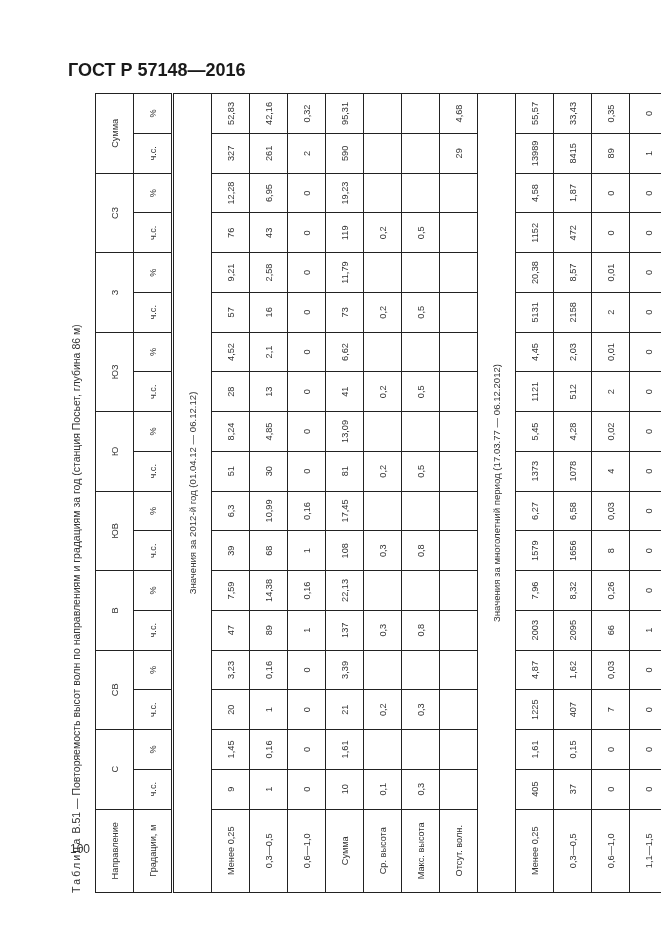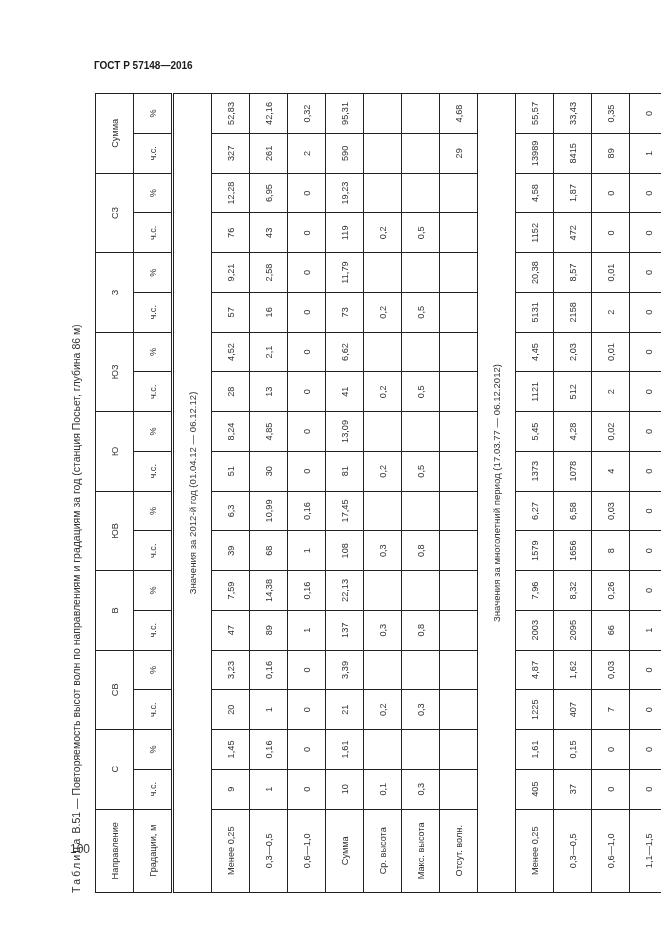--- a/index.html
+++ b/index.html
@@ -1,21 +1,21 @@
 <!DOCTYPE html>
 <html><head>
 <meta charset="utf-8">
 <style>
   html, body { margin: 0; padding: 0; }
   body {
     width: 661px; height: 935px; background: #ffffff; position: relative; overflow: hidden;
     font-family: "Liberation Sans", sans-serif; color: #222;
   }
   .doc-header {
-    position: absolute; left: 94px; top: 60px; font-size: 10px; font-weight: bold; color: #1a1a1a;
+    position: absolute; left: 68px; top: 60px; font-size: 18px; font-weight: bold; color: #1a1a1a;
   }
   .page-number {
     position: absolute; left: 70px; top: 842px; font-size: 12px; color: #333;
   }
   
   .rot {
     position: absolute;
     width: 800px; height: 545px;
     left: 66px; top: 93px;
     transform-origin: 0 0;

